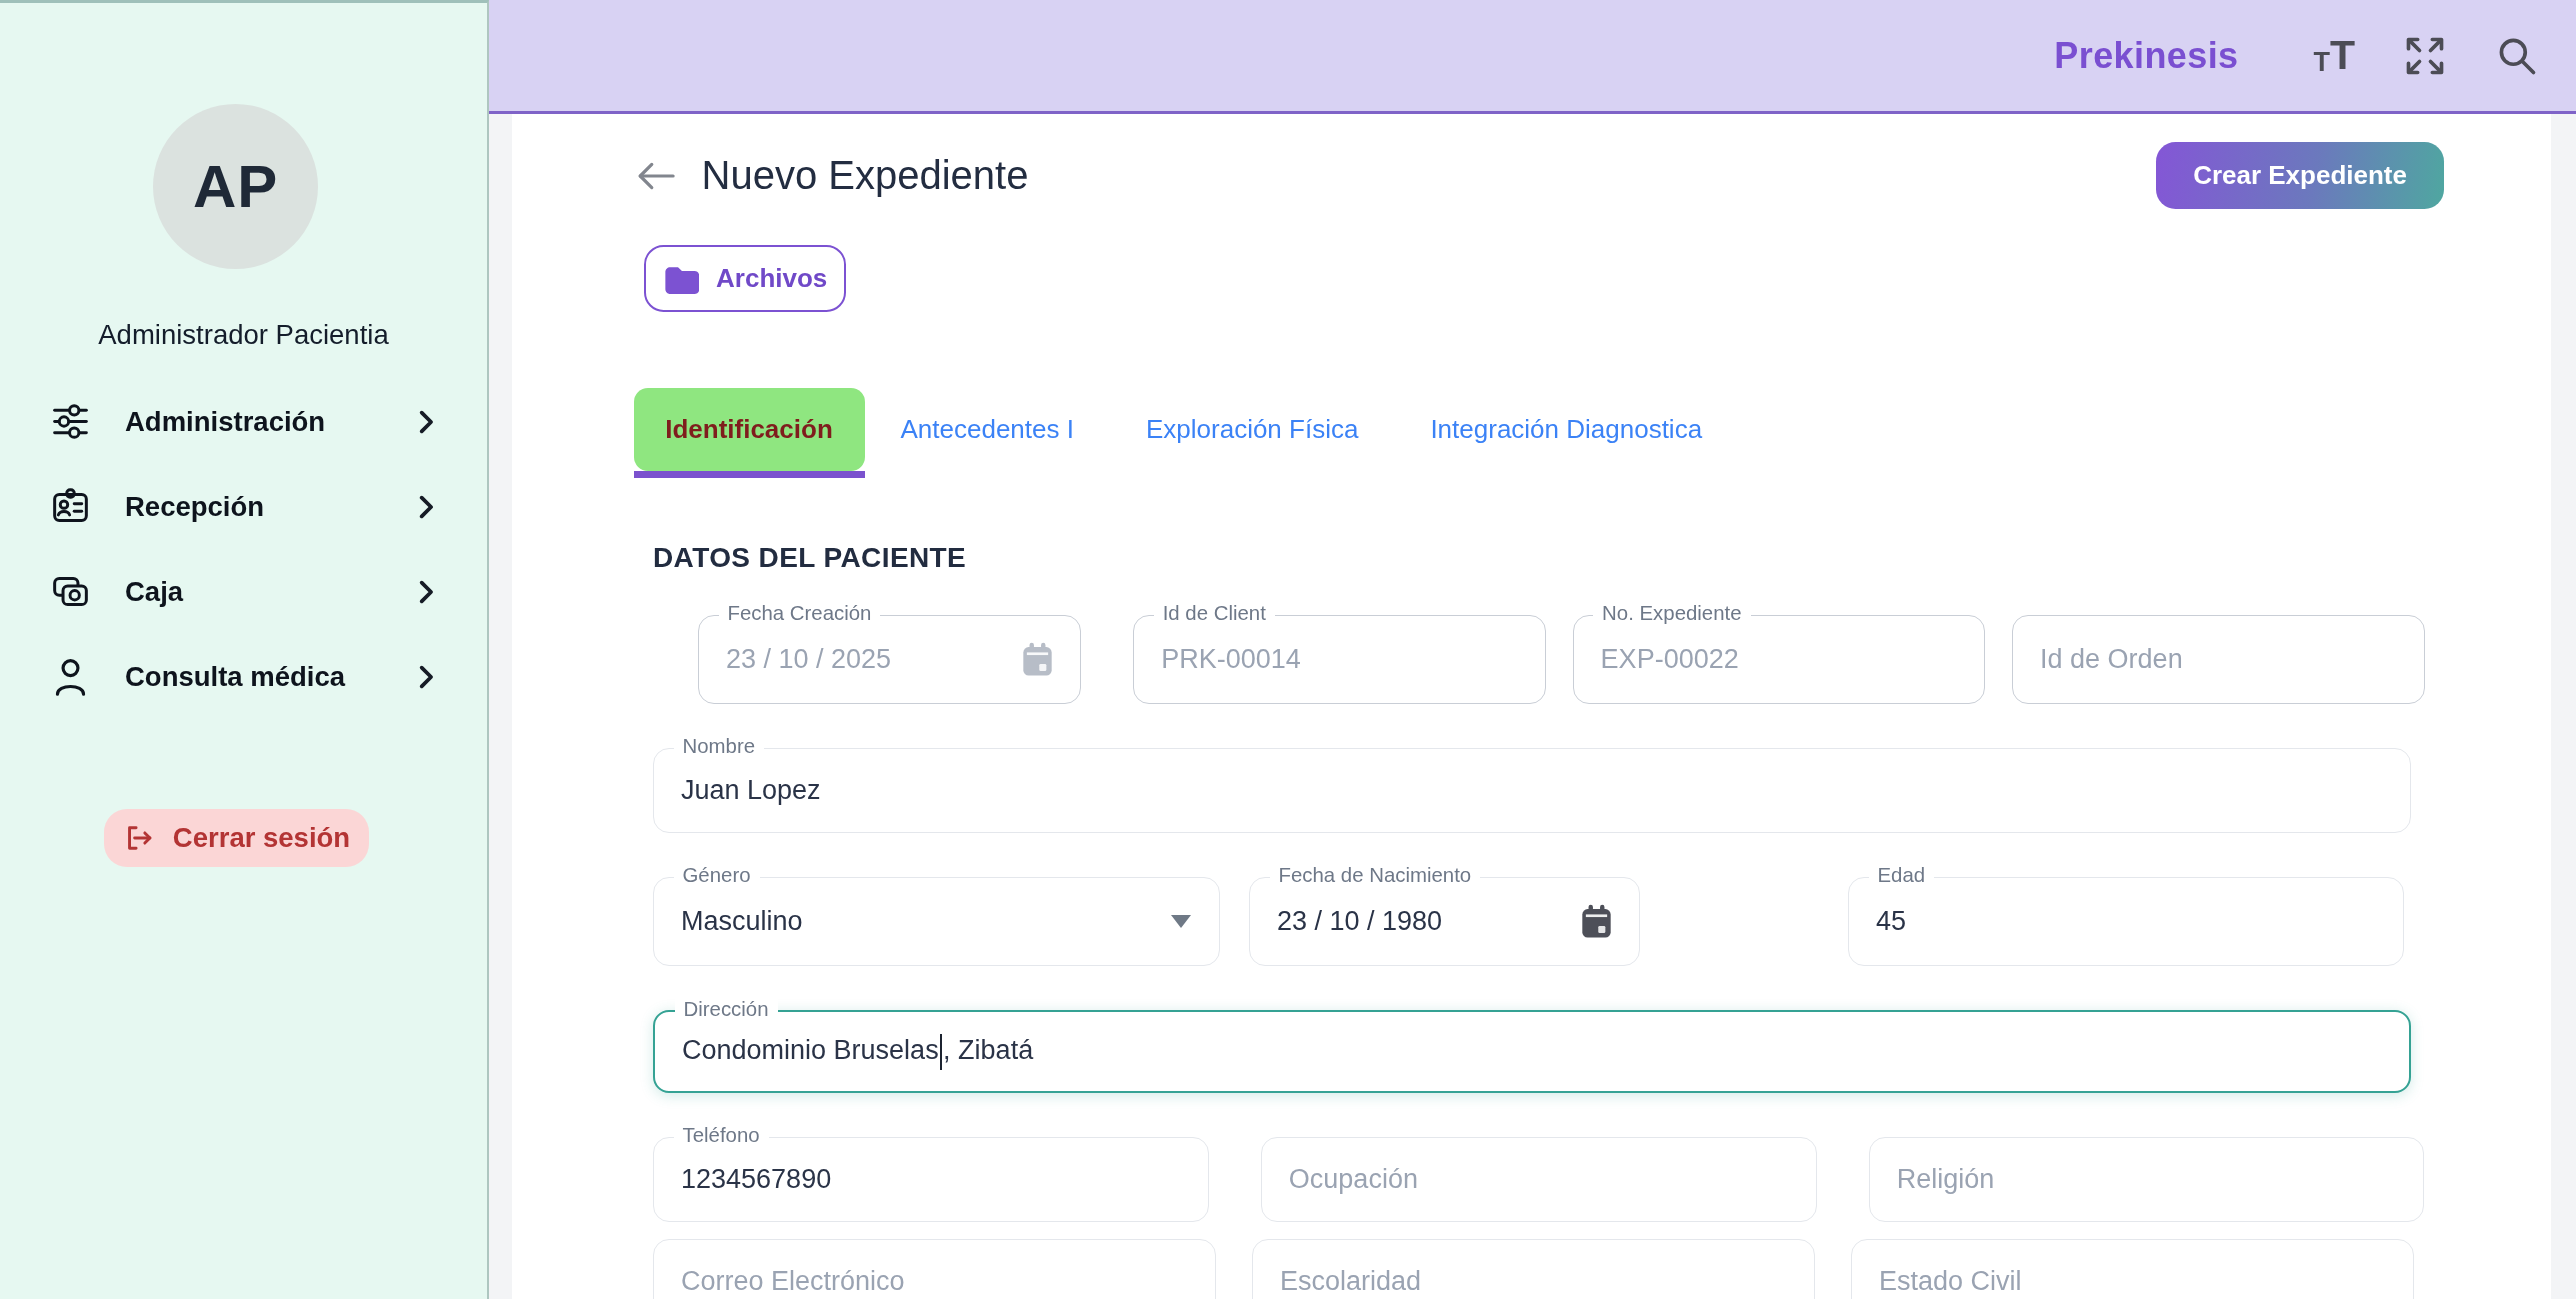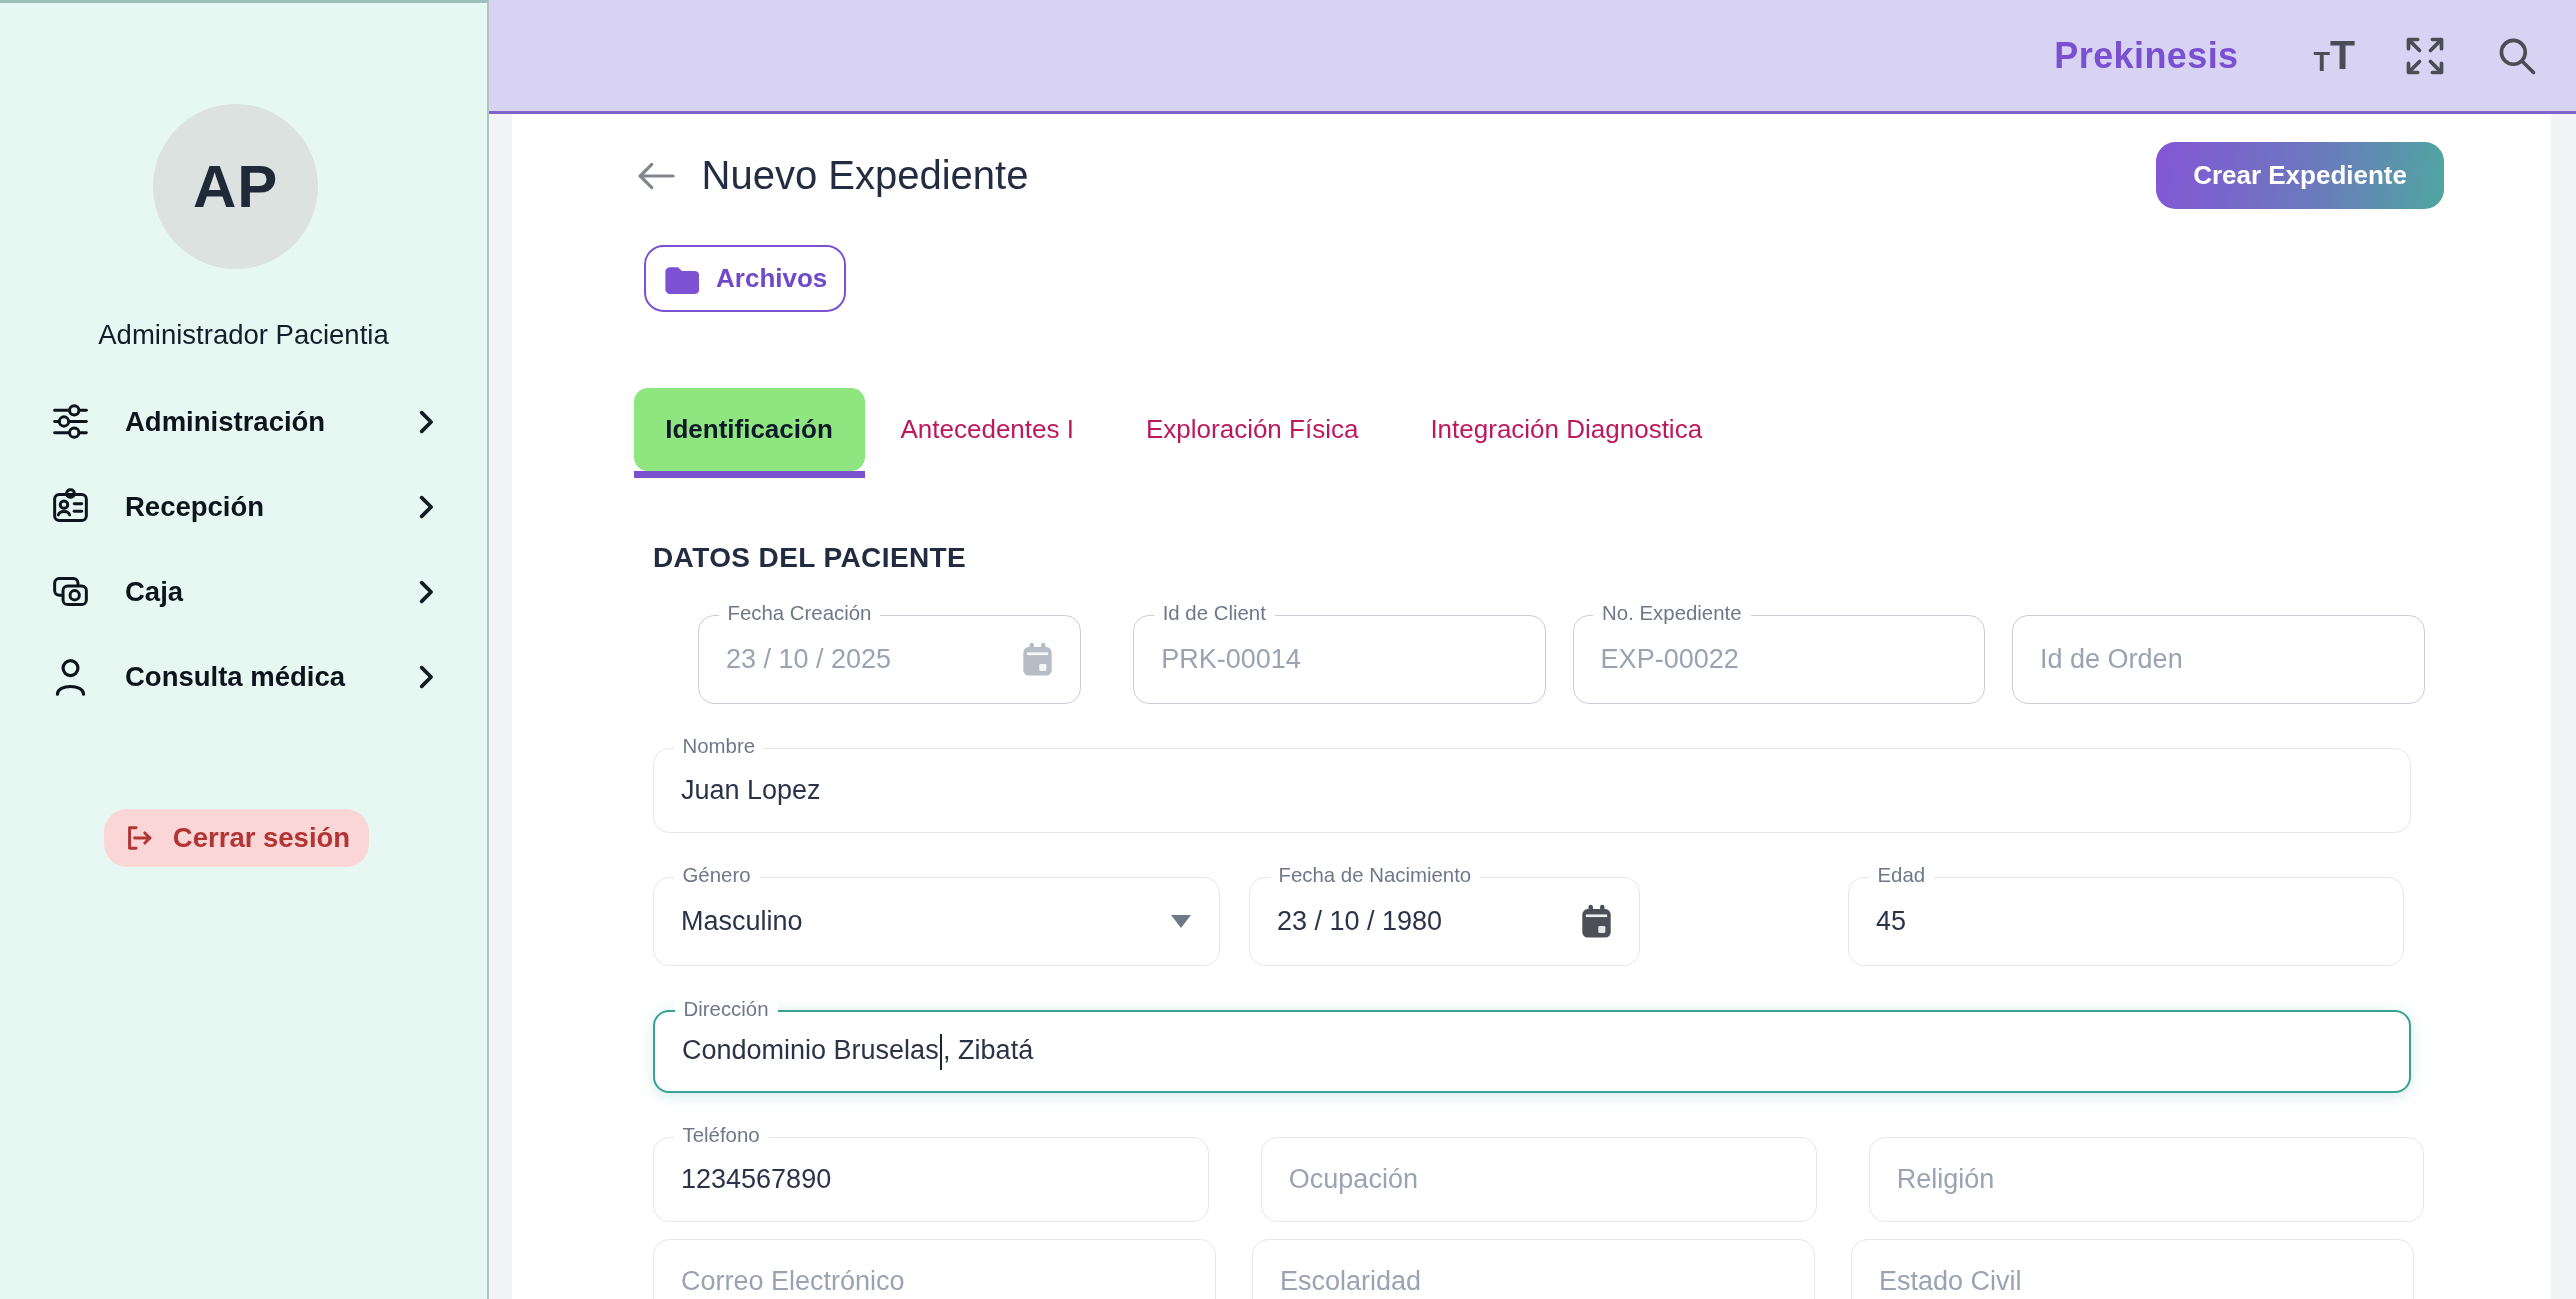--- a/index.html
+++ b/index.html
@@ -46,23 +46,23 @@
     color: #ffffff; font-size: 26px; font-weight: 700; font-family: inherit; }
 
   .files-btn { margin-top: 36px; margin-left: 10.7px; height: 67px; width: 202px; border-radius: 19.5px;
     border: 2.7px solid #7c52d2; background: #ffffff; color: #7049c8; font-size: 26px; font-weight: 700;
     display: inline-flex; align-items: center; justify-content: center; gap: 16px; cursor: pointer; font-family: inherit; }
   .folder-icon { width: 37px; height: 30px; display: flex; color: #7c52d2; }
 
   
   .tabs { margin-top: 76px; display: flex; align-items: center; }
   .tab { height: 83px; display: flex; align-items: center; padding: 0 36px;
-    font-size: 26px; color: #be185d; cursor: pointer; white-space: nowrap; }
+    font-size: 26px; color: #3b82f6; cursor: pointer; white-space: nowrap; }
   .tab.active { position: relative; width: 231px; justify-content: center; padding: 0;
-    background: #8fe680; border-radius: 14px; color: #0f172a; font-weight: 700; }
+    background: #8fe680; border-radius: 14px; color: #7f1d1d; font-weight: 700; }
   .tab-underline { position: absolute; left: 0; bottom: -7px; width: 100%; height: 7px; background: #7b52ce; }
 
   
   .form-area { padding: 0 19.5px; }
   .section-title { margin-top: 71px; font-size: 28px; font-weight: 700; color: #222c40; letter-spacing: 0.4px; }
 
   .row { display: flex; margin-top: 44px; }
   .field { position: relative; background: #fff; border: 1.8px solid #e4e7ec; border-radius: 16px;
     height: 89px; display: flex; align-items: center; padding: 0 27px; cursor: text; }
   .field.muted { border-color: #c9ced6; }

